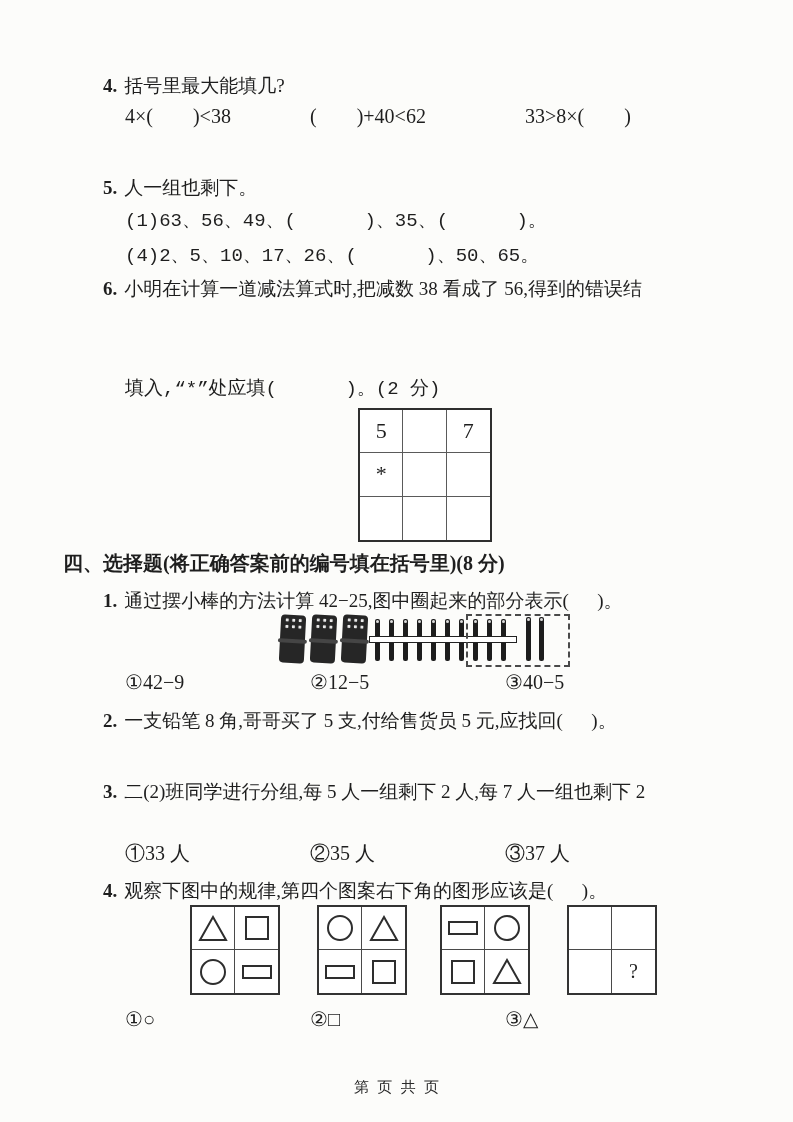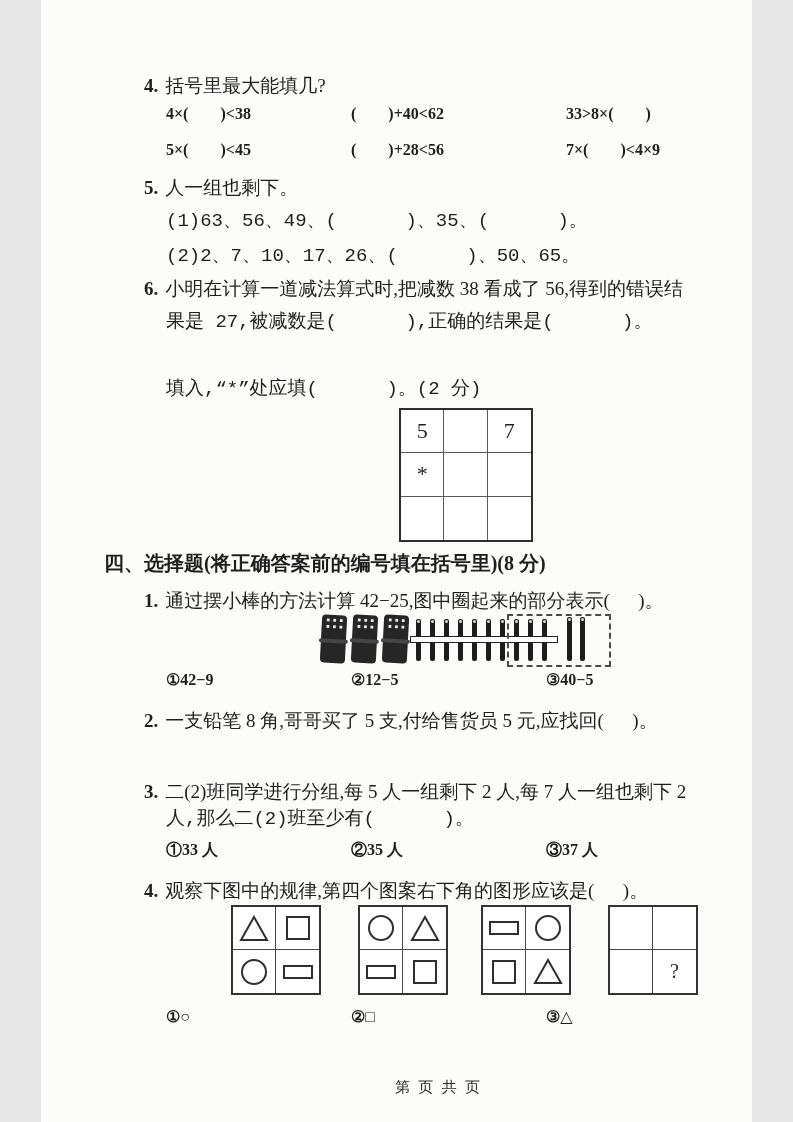--- a/index.html
+++ b/index.html
@@ -1,31 +1,31 @@
 <!DOCTYPE html>
 <html><head>
 <meta charset="utf-8">
 <style>
   html,body{margin:0;padding:0;background:#e8e8e8;}
   .page{
     position:relative;
-    width:711px;height:1122px;
+    width:793px;height:1122px;
     margin:0 auto;
     background:#fcfcfa;
     font-family:"Liberation Serif","DejaVu Serif",serif;
     color:#1e1e1e;
     overflow:hidden;
   }
   .content{position:absolute;left:62px;top:62px;width:690px;height:1010px;}
   .ln{position:absolute;white-space:pre;font-size:19px;line-height:26px;}
   .qnum{font-weight:bold;margin-right:7px;}
   .ind{left:41px;}
   .hang{left:63px;font-family:Liberation Mono, monospace;}
   .row{position:absolute;left:0;width:690px;height:28px;}
-  .col{position:absolute;white-space:pre;font-size:16px;font-weight:bold;}
+  .col{position:absolute;white-space:pre;font-size:20px;}
   .e1,.c1{left:63px;} .e2,.c2{left:248px;} .e3,.c3{left:443px;} .e3x{left:463px;}
   .heading{position:absolute;left:1px;font-size:20px;font-weight:bold;white-space:pre;}
 
   
   .mgrid{
     position:absolute;left:296px;top:346px;width:130px;height:130px;
     border:2px solid #2e2e2e;background:#fff;
     display:grid;grid-template-columns:1fr 1fr 1fr;grid-template-rows:1fr 1fr 1fr;
   }
   .mcell{display:flex;align-items:center;justify-content:center;
@@ -69,32 +69,26 @@
 
 <div class="page">
   <div class="content">
 
     <div class="ln ind" style="top:11px"><span class="qnum">4.</span><span>括号里最大能填几?</span></div>
     <div class="row" style="top:43px">
       <span class="col e1">4×(        )&lt;38</span>
       <span class="col e2">(        )+40&lt;62</span>
       <span class="col e3x">33&gt;8×(        )</span>
     </div>
-    <div class="row" style="top:79px">
-      <span class="col e1">5×(        )&lt;45</span>
-      <span class="col e2">(        )+28&lt;56</span>
-      <span class="col e3x">7×(        )&lt;4×9</span>
-    </div>
 
     <div class="ln ind" style="top:113px"><span class="qnum">5.</span><span>人一组也剩下。</span></div>
     <div class="ln hang" style="top:146px">(1)63、56、49、(      )、35、(      )。</div>
-    <div class="ln hang" style="top:181px">(2)2、7、10、17、26、(      )、50、65。</div>
+    <div class="ln hang" style="top:181px">(4)2、5、10、17、26、(      )、50、65。</div>
 
     <div class="ln ind" style="top:214px"><span class="qnum">6.</span><span>小明在计算一道减法算式时,把减数 38 看成了 56,得到的错误结</span></div>
-    <div class="ln hang" style="top:247px">果是 27,被减数是(      ),正确的结果是(      )。</div>
 
     <div class="ln hang" style="top:314px">填入,“*”处应填(      )。(2 分)</div>
 
     <div class="mgrid">
       <div class="mcell">5</div>
       <div class="mcell"></div>
       <div class="mcell">7</div>
       <div class="mcell">*</div>
       <div class="mcell"></div>
       <div class="mcell"></div>
@@ -129,21 +123,20 @@
 
     <div class="row" style="top:608px">
       <span class="col c1">①42−9</span>
       <span class="col c2">②12−5</span>
       <span class="col c3">③40−5</span>
     </div>
 
     <div class="ln ind" style="top:646px"><span class="qnum">2.</span><span>一支铅笔 8 角,哥哥买了 5 支,付给售货员 5 元,应找回(      )。</span></div>
 
     <div class="ln ind" style="top:717px"><span class="qnum">3.</span><span>二(2)班同学进行分组,每 5 人一组剩下 2 人,每 7 人一组也剩下 2</span></div>
-    <div class="ln hang" style="top:744px">人,那么二(2)班至少有(      )。</div>
     <div class="row" style="top:778px">
       <span class="col c1">①33 人</span>
       <span class="col c2">②35 人</span>
       <span class="col c3">③37 人</span>
     </div>
 
     <div class="ln ind" style="top:816px"><span class="qnum">4.</span><span>观察下图中的规律,第四个图案右下角的图形应该是(      )。</span></div>
 
     <div class="pgrids">
       <div class="pgrid pg0">

